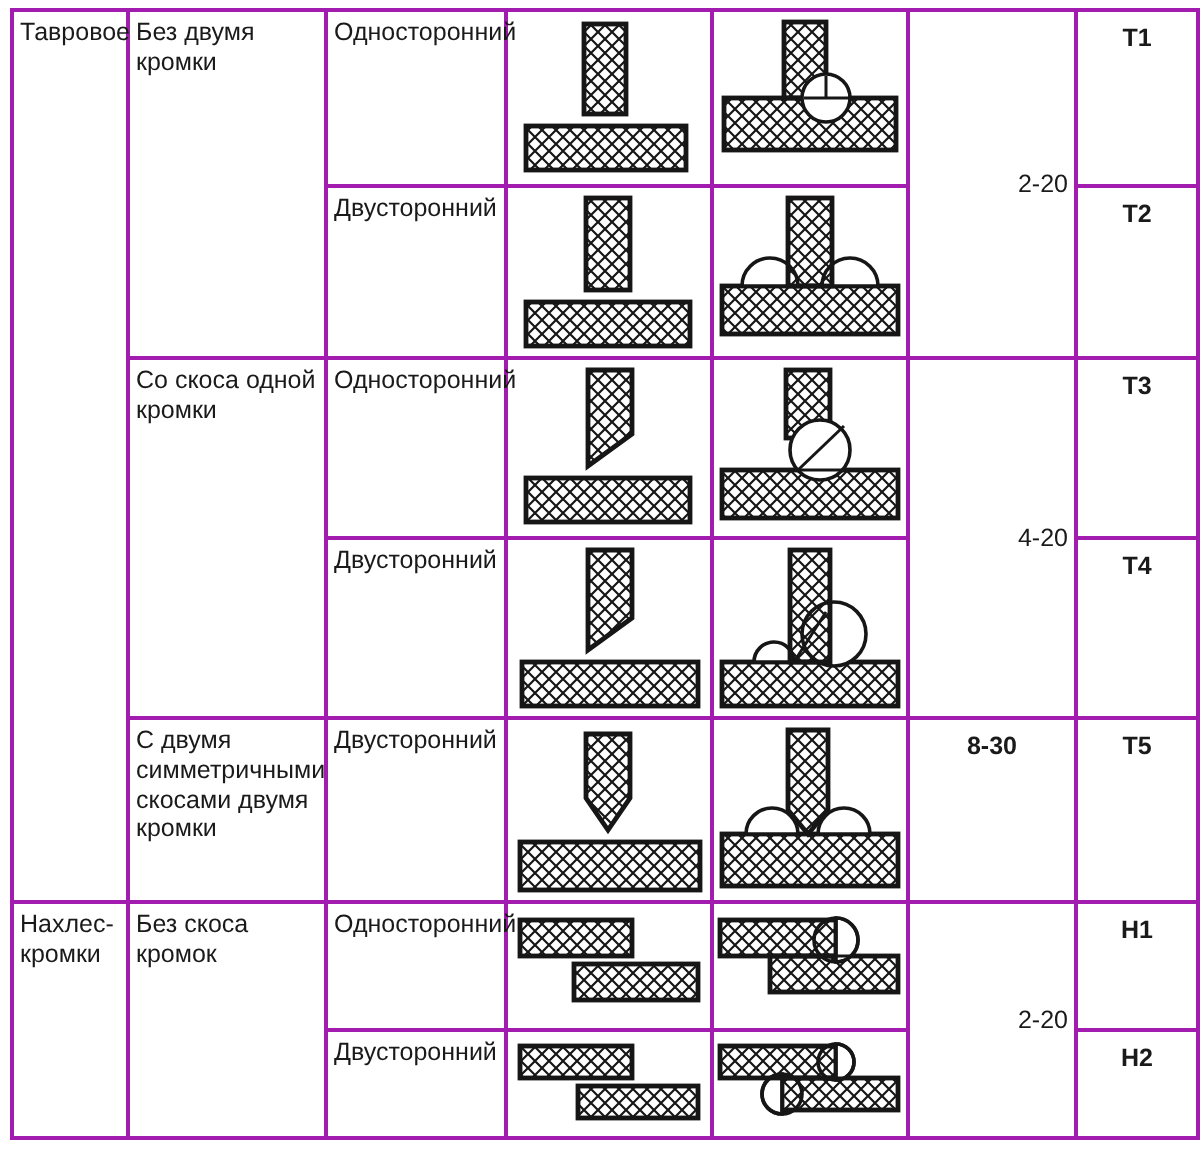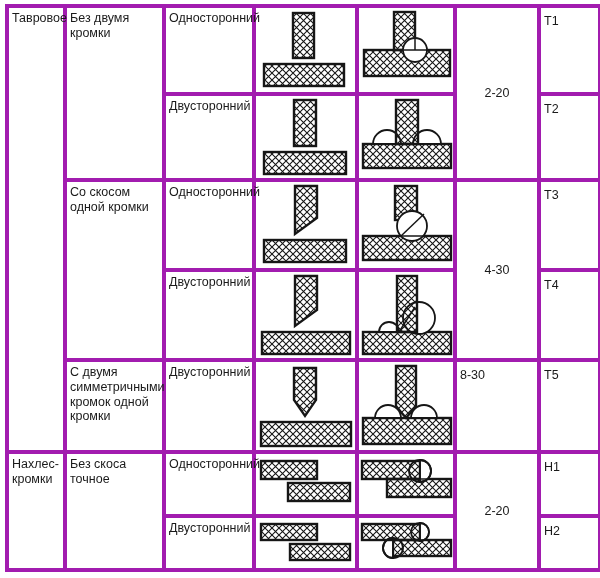--- a/index.html
+++ b/index.html
@@ -1,23 +1,23 @@
 <!DOCTYPE html>
 <html><head>
 <meta charset="utf-8">
 <style>
   html,body{margin:0;padding:0;background:#fff;}
   #stage{position:relative;width:600px;height:578px;background:#fff;overflow:hidden;}
   table{border-collapse:collapse;table-layout:fixed;width:593px;margin:4px 0 0 5px;}
-  td{border:4px solid #a21caf;vertical-align:top;padding:3px 3px 2px 3px;
+  td{border:2px solid #a21caf;vertical-align:top;padding:3px 3px 2px 3px;
      font-family:"Liberation Sans",sans-serif;font-size:12.5px;line-height:1.18;
      color:#1a1a1a;background:#fff;}
   td.diag{text-align:center;vertical-align:middle;padding:0;}
-  td.mid{vertical-align:middle;text-align:center;}
-  td.topc{vertical-align:top;text-align:left;padding-top:6px;}
+  td.mid{vertical-align:middle;text-align:right;}
+  td.topc{vertical-align:top;text-align:center;padding-top:6px;font-weight:bold;}
   svg.d{display:block;margin:0 auto;}
   .h{fill:url(#xh);stroke:#161616;stroke-width:2.4;}
   .w{fill:#ffffff;stroke:#161616;stroke-width:1.8;}
   .wo{fill:none;stroke:#161616;stroke-width:1.8;}
   .l{stroke:#161616;stroke-width:1.5;fill:none;}
 </style>
 </head>
 <body>
 
 <div id="stage">
@@ -78,38 +78,38 @@
           <rect class="h" x="4" y="46" width="88" height="24"></rect>
           <path class="w" d="M14,46 A14,14 0 0 1 42,46 Z"></path>
           <path class="w" d="M54,46 A14,14 0 0 1 82,46 Z"></path>
           <rect class="h" x="37" y="2" width="22" height="44"></rect>
         </svg>
       </td>
       <td class="topc">Т2</td>
     </tr>
 
     <tr style="height:90px">
-      <td rowspan="2">Со скосом одной кромки</td>
+      <td rowspan="2">Со скоса одной кромки</td>
       <td>Односторонний</td>
       <td class="diag">
         <svg class="d" width="96" height="82" viewBox="0 0 96 82">
           <polygon class="h" points="37,2 59,2 59,34 37,50"></polygon>
           <rect class="h" x="6" y="56" width="82" height="22"></rect>
         </svg>
       </td>
       <td class="diag">
         <svg class="d" width="96" height="82" viewBox="0 0 96 82">
           <rect class="h" x="4" y="52" width="88" height="24"></rect>
           <rect class="h" x="36" y="2" width="22" height="34"></rect>
           <circle class="w" cx="53" cy="42" r="15"></circle>
           <line class="l" x1="42" y1="52" x2="65" y2="30"></line>
           <line class="l" x1="39" y1="52" x2="67" y2="52"></line>
         </svg>
       </td>
-      <td rowspan="2" class="mid">4-30</td>
+      <td rowspan="2" class="mid">4-20</td>
       <td class="topc">Т3</td>
     </tr>
 
     <tr style="height:90px">
       <td>Двусторонний</td>
       <td class="diag">
         <svg class="d" width="96" height="82" viewBox="0 0 96 82">
           <polygon class="h" points="37,2 59,2 59,36 37,52"></polygon>
           <rect class="h" x="4" y="58" width="88" height="22"></rect>
         </svg>
@@ -120,21 +120,21 @@
           <circle class="w" cx="60" cy="44" r="16"></circle>
           <path class="w" d="M20,58 A10,10 0 0 1 40,58 Z"></path>
           <rect class="h" x="38" y="2" width="20" height="56"></rect>
           <line class="l" x1="40" y1="58" x2="56" y2="33"></line>
         </svg>
       </td>
       <td class="topc">Т4</td>
     </tr>
 
     <tr style="height:92px">
-      <td>С двумя симметричными кромок одной кромки</td>
+      <td>С двумя симметричными скосами двумя кромки</td>
       <td>Двусторонний</td>
       <td class="diag">
         <svg class="d" width="96" height="84" viewBox="0 0 96 84">
           <polygon class="h" points="36,4 58,4 58,36 47,52 36,36"></polygon>
           <rect class="h" x="3" y="58" width="90" height="24"></rect>
         </svg>
       </td>
       <td class="diag">
         <svg class="d" width="96" height="84" viewBox="0 0 96 84">
           <rect class="h" x="4" y="54" width="88" height="26"></rect>
@@ -142,21 +142,21 @@
           <path class="w" d="M52,54 A13,13 0 0 1 78,54 Z"></path>
           <polygon class="h" points="37,2 57,2 57,42 47,54 37,42"></polygon>
         </svg>
       </td>
       <td class="topc">8-30</td>
       <td class="topc">Т5</td>
     </tr>
 
     <tr style="height:64px">
       <td rowspan="2">Нахлес- кромки</td>
-      <td rowspan="2">Без скоса точное</td>
+      <td rowspan="2">Без скоса кромок</td>
       <td>Односторонний</td>
       <td class="diag">
         <svg class="d" width="96" height="56" viewBox="0 0 96 56">
           <rect class="h" x="3" y="5" width="56" height="18"></rect>
           <rect class="h" x="30" y="27" width="62" height="18"></rect>
         </svg>
       </td>
       <td class="diag">
         <svg class="d" width="96" height="56" viewBox="0 0 96 56">
           <rect class="h" x="28" y="23" width="64" height="18"></rect>

